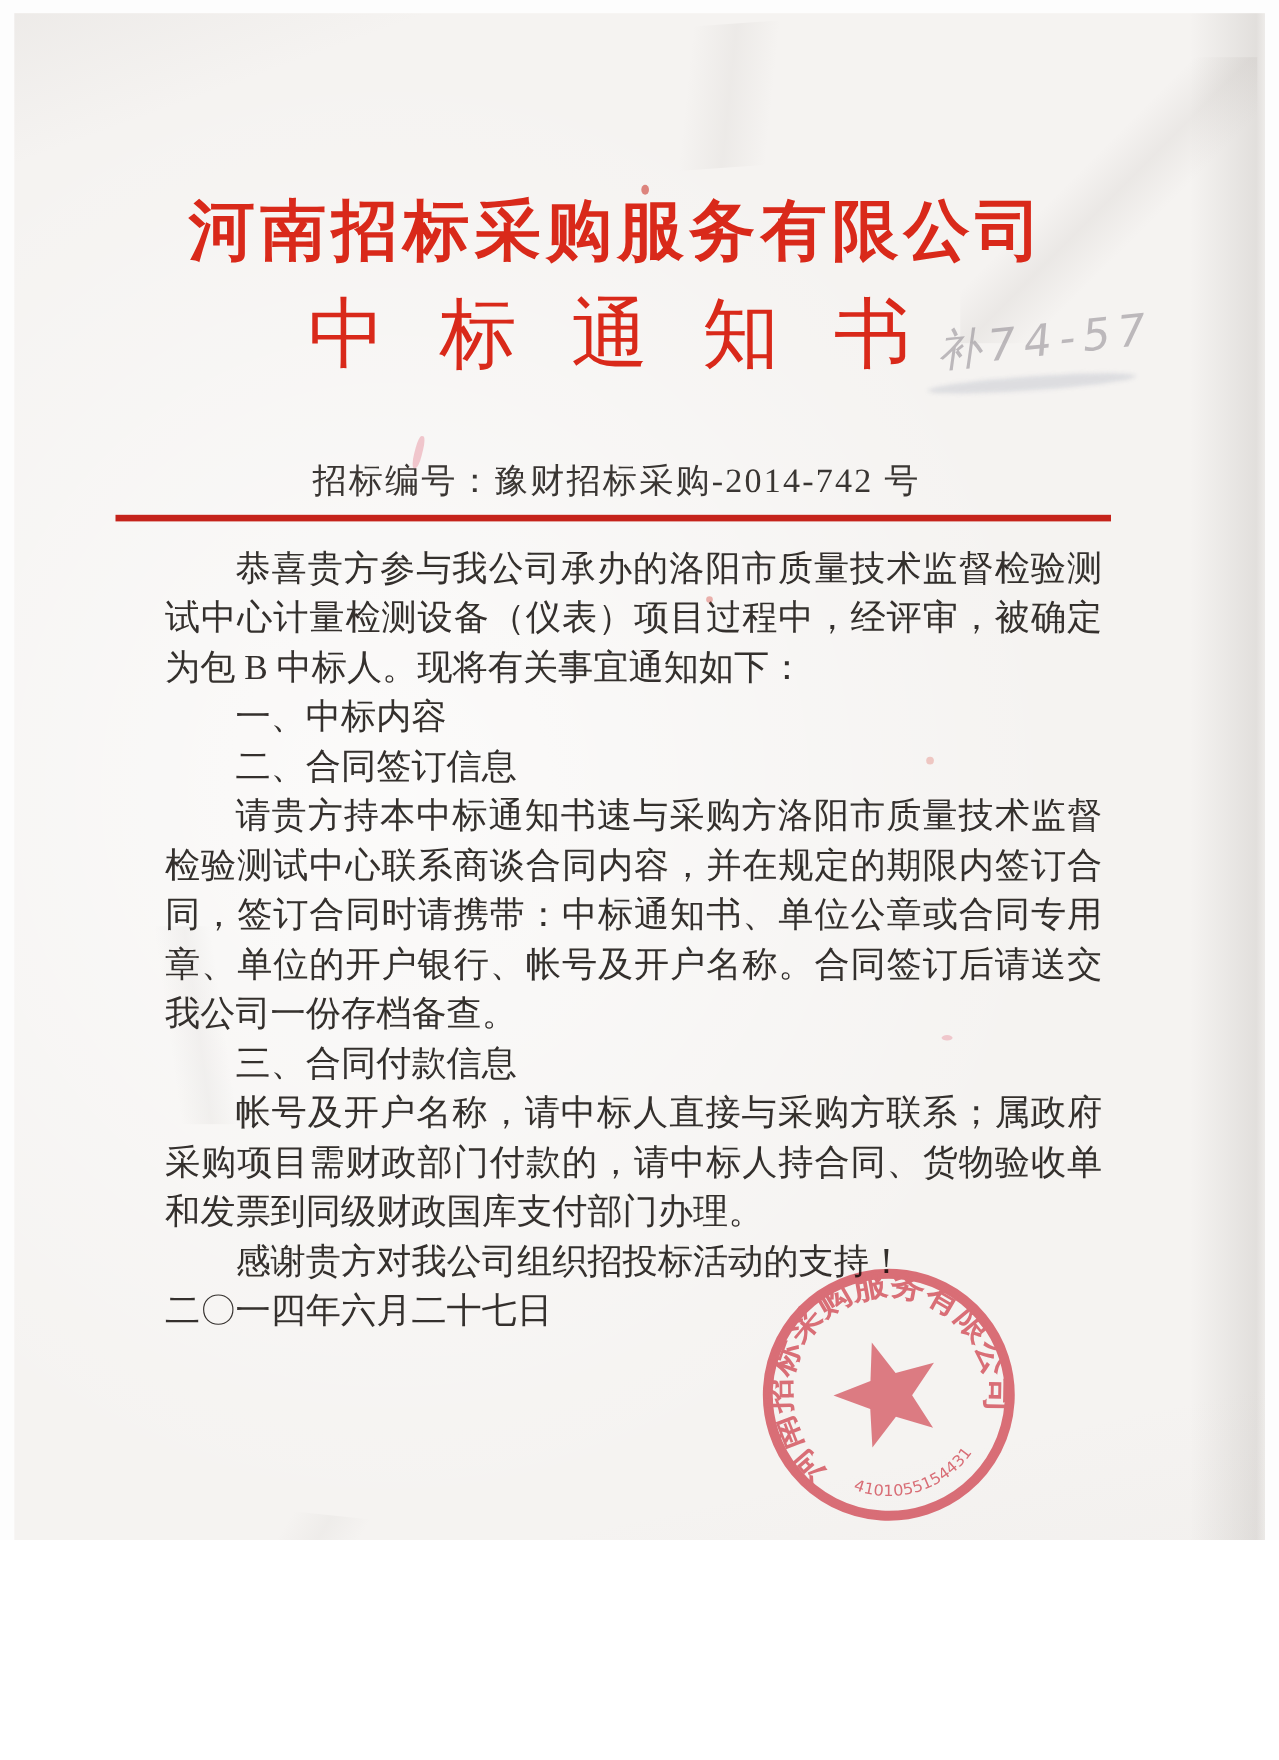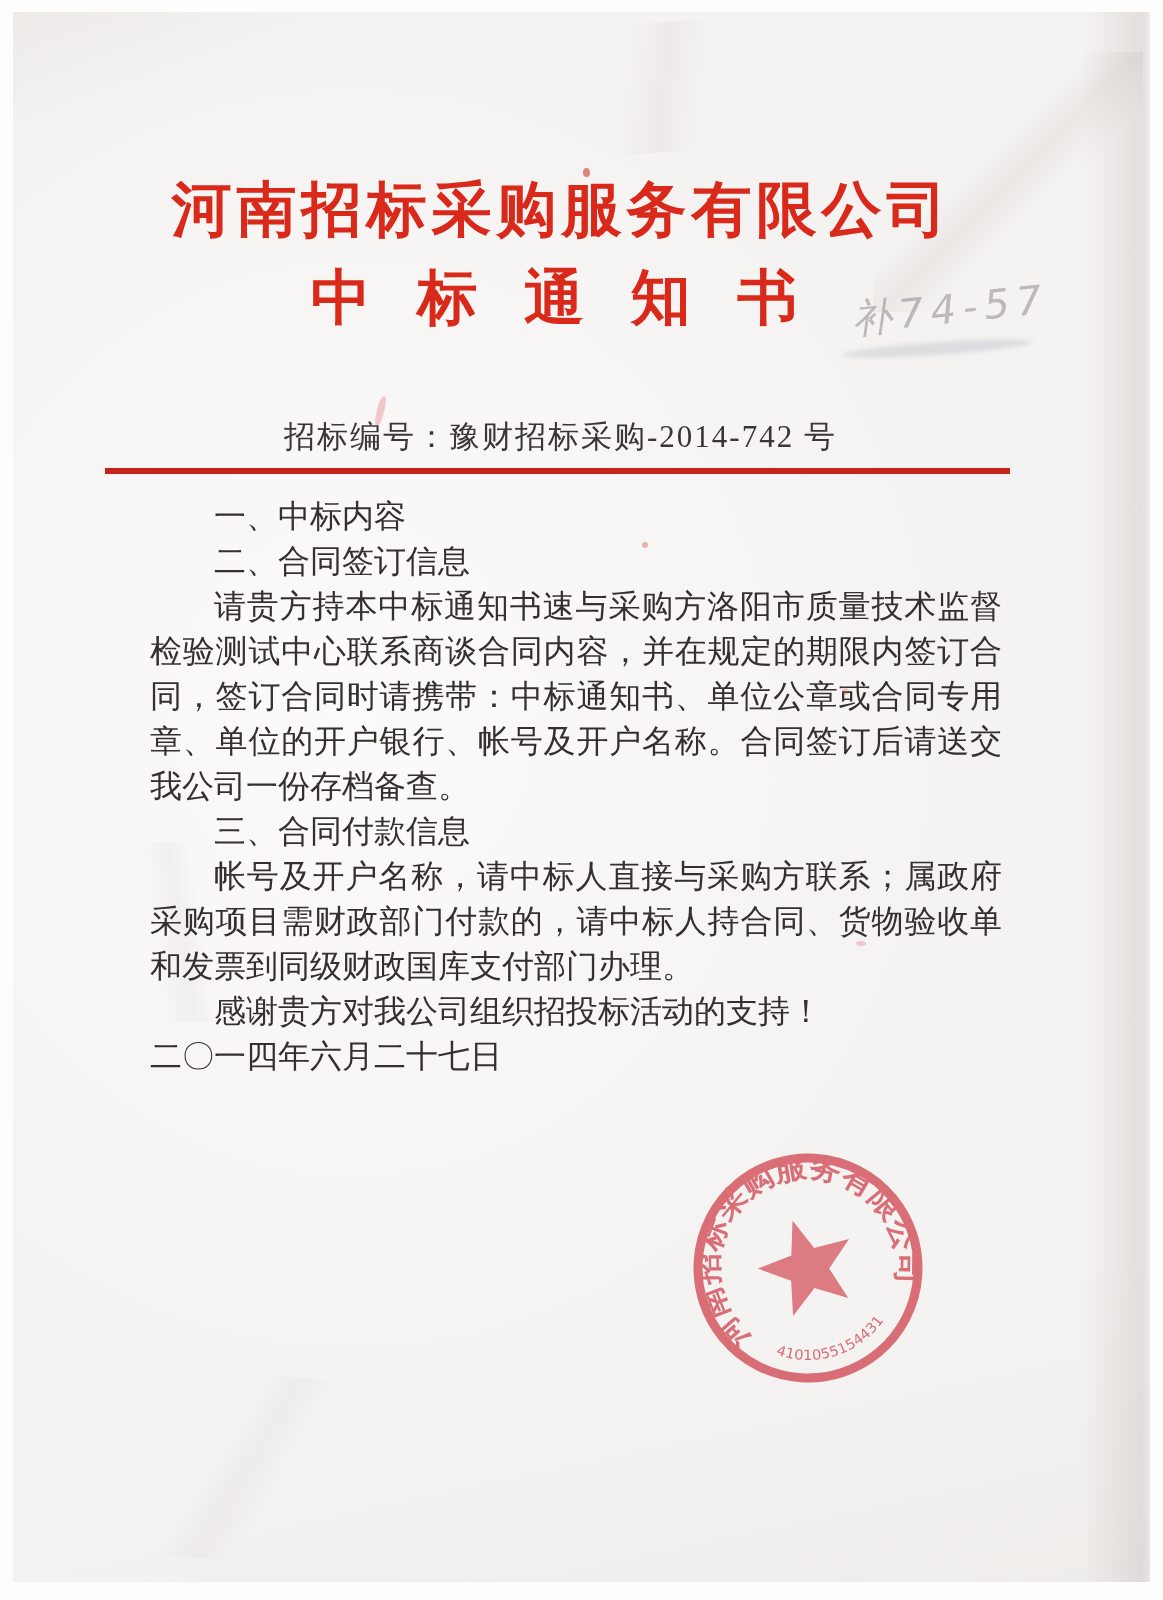--- a/index.html
+++ b/index.html
@@ -1,37 +1,37 @@
 <!DOCTYPE html>
 <html><head>
 <meta charset="utf-8">
 <style>
   html,body{margin:0;padding:0;background:#ffffff;}
-  .screen{position:relative;width:1163px;height:1600px;background:#fdfdfd;overflow:hidden;
+  .screen{position:relative;width:1163px;height:1400px;background:#fdfdfd;overflow:hidden;
           font-family:"Liberation Serif","DejaVu Serif",serif;}
   .paper{position:absolute;left:13px;top:12px;width:1137px;height:1570px;
          background:
            linear-gradient(90deg, rgba(255,255,255,0) 94%, rgba(125,118,112,0.16) 99.3%, rgba(125,118,112,0.06) 100%),
            linear-gradient(160deg, rgba(170,163,158,0.10) 0%, rgba(170,163,158,0) 7%),
            radial-gradient(ellipse at 30% 45%, rgba(255,255,255,0.65), rgba(255,255,255,0) 55%),
            linear-gradient(348deg, rgba(188,182,176,0.10) 0%, rgba(188,182,176,0) 18%),
            #f5f3f1;}
   .crease{position:absolute;pointer-events:none;}
   .crease-a{left:330px;top:10px;width:640px;height:130px;transform:rotate(-4deg);
             background:linear-gradient(100deg, rgba(0,0,0,0) 44%, rgba(150,142,136,0.09) 50%, rgba(0,0,0,0) 56%);}
   .crease-b{left:860px;top:40px;width:270px;height:260px;
             background:linear-gradient(135deg, rgba(0,0,0,0) 40%, rgba(150,142,136,0.11) 50%, rgba(0,0,0,0) 61%);}
   .crease-c{left:0px;top:830px;width:320px;height:180px;
             background:linear-gradient(82deg, rgba(0,0,0,0) 44%, rgba(150,145,140,0.08) 52%, rgba(0,0,0,0) 59%);}
   .crease-d{left:20px;top:1360px;width:420px;height:190px;transform:rotate(6deg);
             background:linear-gradient(115deg, rgba(0,0,0,0) 44%, rgba(150,145,140,0.07) 51%, rgba(0,0,0,0) 58%);}
   .header{position:absolute;left:0;top:168px;width:100%;box-sizing:border-box;padding-right:40px;
           text-align:center;color:#d9291a;font-family:"Liberation Sans","DejaVu Sans",sans-serif;}
   .company-line{font-size:60px;font-weight:900;letter-spacing:5px;line-height:1;}
-  .title-line{margin-top:28px;font-size:60px;font-weight:700;letter-spacing:15px;line-height:1;}
+  .title-line{margin-top:28px;font-size:70px;font-weight:400;letter-spacing:15px;line-height:1;}
   .note{position:absolute;left:838px;top:270px;font-family:"DejaVu Sans",sans-serif;font-style:italic;
         font-size:40px;letter-spacing:7px;color:rgba(140,134,142,0.55);transform:rotate(-6deg);white-space:nowrap;}
   .smudge{position:absolute;left:830px;top:330px;width:190px;height:13px;border-radius:50%;
           background:rgba(100,115,145,0.17);filter:blur(2px);transform:rotate(-4deg);}
   .bid-line{position:absolute;left:16px;top:404px;width:100%;box-sizing:border-box;padding-right:74px;
             text-align:center;font-size:31px;color:#3a3633;letter-spacing:2px;}
   .red-rule{position:absolute;left:92px;top:456px;width:905px;height:6px;background:#c5231b;border:none;margin:0;}
   .body{position:absolute;left:137px;top:482px;width:852px;font-size:32px;line-height:45px;
         color:#34302d;text-align:justify;}
   .body p{margin:0;}
@@ -64,20 +64,21 @@
     </div>
 
     <div class="note">补74-57</div>
     <div class="smudge"></div>
 
     <div class="bid-line">招标编号：豫财招标采购-2014-742 号</div>
 
     <hr class="red-rule">
 
     <div class="body">
+      <p class="para">恭喜贵方参与我公司承办的洛阳市质量技术监督检验测试中心计量检测设备（仪表）项目过程中，经评审，被确定为包 B 中标人。现将有关事宜通知如下：</p>
       <p class="sec-heading">一、中标内容</p>
       <p class="sec-heading">二、合同签订信息</p>
       <p class="para">请贵方持本中标通知书速与采购方洛阳市质量技术监督检验测试中心联系商谈合同内容，并在规定的期限内签订合同，签订合同时请携带：中标通知书、单位公章或合同专用章、单位的开户银行、帐号及开户名称。合同签订后请送交我公司一份存档备查。</p>
       <p class="sec-heading">三、合同付款信息</p>
       <p class="para">帐号及开户名称，请中标人直接与采购方联系；属政府采购项目需财政部门付款的，请中标人持合同、货物验收单和发票到同级财政国库支付部门办理。</p>
       <p class="para">感谢贵方对我公司组织招投标活动的支持！</p>
       <p class="date-line">二〇一四年六月二十七日</p>
     </div>
 
     <svg class="seal" width="280" height="280" viewBox="-140 -140 280 280">

